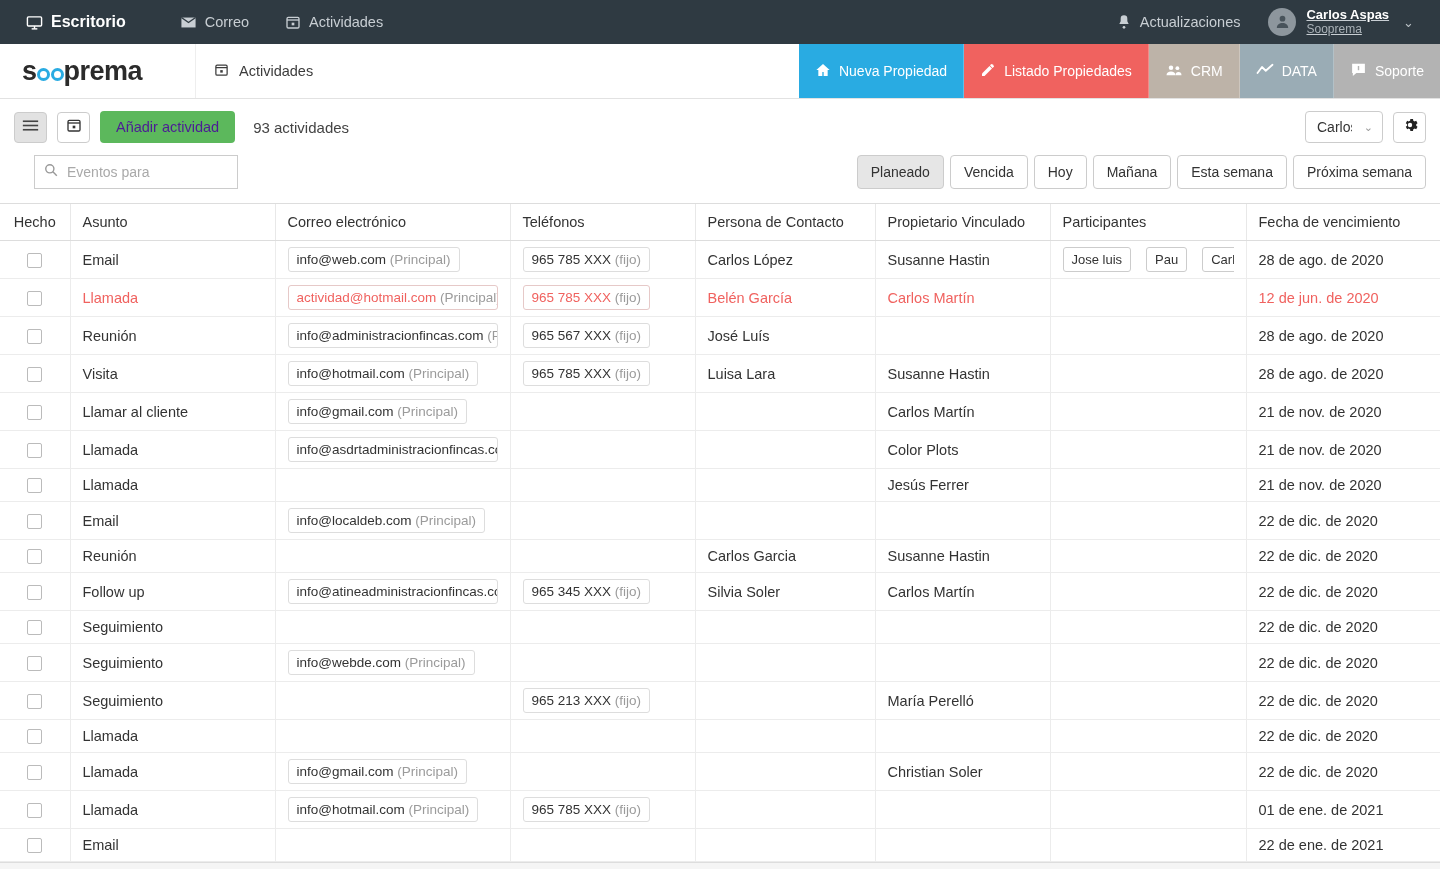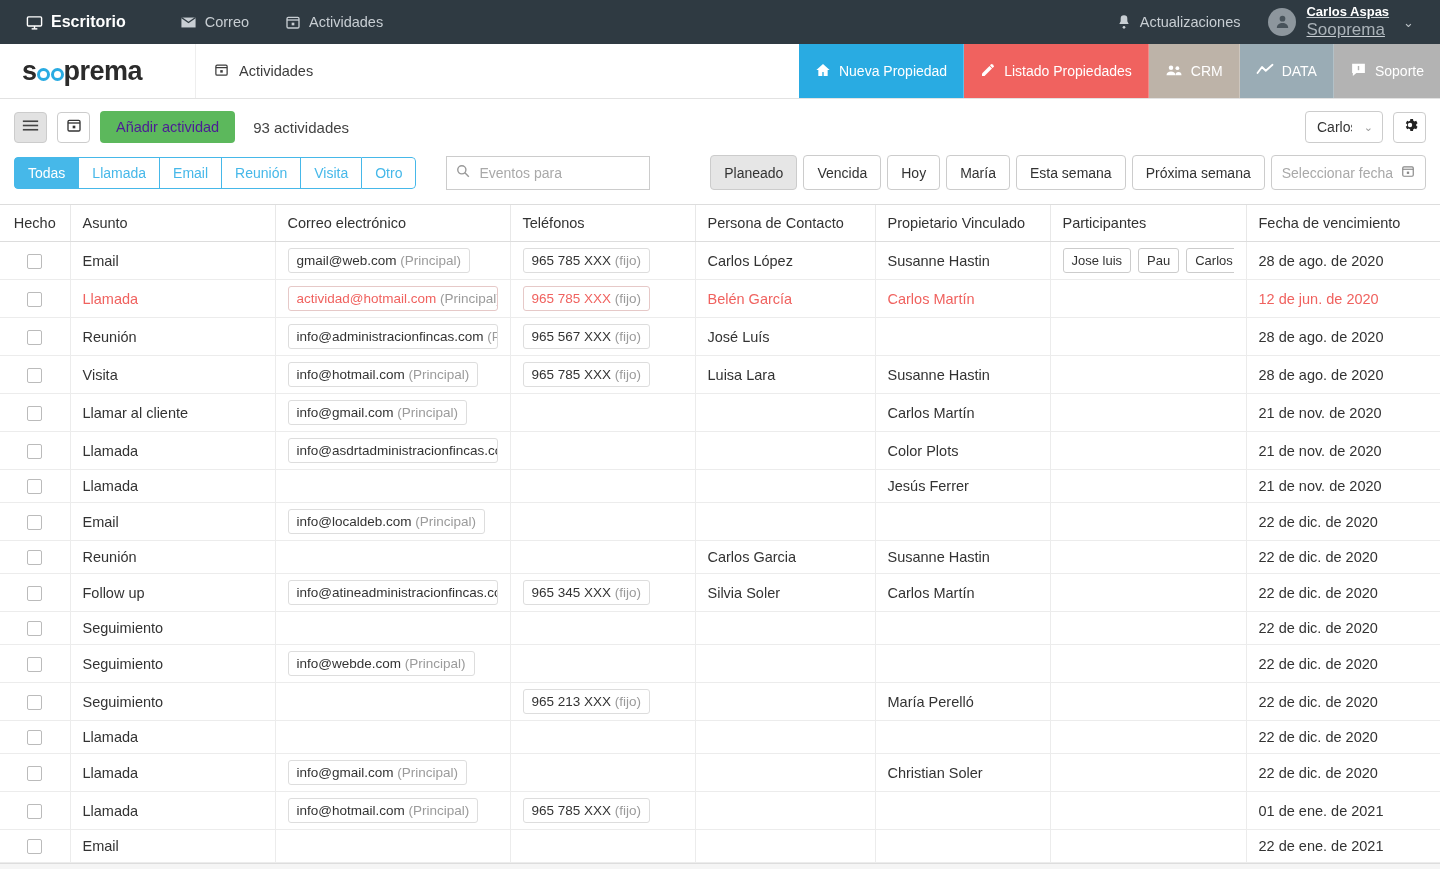--- a/index.html
+++ b/index.html
@@ -24,21 +24,21 @@
   .topbar-item .ico { display: inline-flex; align-items: center; }
   .topbar-spacer { flex: 1; }
   .topbar-right { display: flex; align-items: center; gap: 4px; }
   .user-chip { display: flex; align-items: center; gap: 10px; padding: 0 6px 0 14px; cursor: pointer; text-decoration: underline; }
   .avatar {
     width: 28px; height: 28px; border-radius: 50%; background: #8d969d;
     display: flex; align-items: center; justify-content: center; flex: none;
   }
   .user-meta { line-height: 1.15; }
   .user-name { color: #fff; font-size: 13px; font-weight: bold; }
-  .user-org  { color: #aab2b8; font-size: 17px; }
+  .user-org  { color: #aab2b8; font-size: 12px; }
   .caret-down { color: #b9c0c5; font-size: 13px; padding: 0 10px 0 4px; cursor: pointer; }
 
   
   .navbar { height: 55px; background: #ffffff; display: flex; align-items: stretch; border-bottom: 1px solid #e2e2e2; }
   .brand { width: 195px; display: flex; align-items: center; padding-left: 22px; }
   .logo { font-size: 27px; font-weight: bold; letter-spacing: -0.5px; color: #2b2b2b; display: flex; align-items: baseline; }
   .logo .oo { display: inline-flex; gap: 1px; transform: translateY(1px); }
   .logo .oo i {
     display: inline-block; width: 13px; height: 13px; border-radius: 50%;
     border: 3.5px solid #29abe2; background: transparent;
@@ -127,21 +127,21 @@
     background: #fff; display: inline-block; cursor: pointer; vertical-align: middle;
   }
   .col-hecho { width: 70px; text-align: center; }
   .pill {
     display: inline-block; border: 1px solid #ddd; border-radius: 3px;
     padding: 4px 8px; font-size: 13.5px; color: #333; background: #fff;
     max-width: 100%; overflow: hidden; text-overflow: clip; white-space: nowrap;
     vertical-align: middle;
   }
   .pill .muted { color: #9b9b9b; }
-  .tagwrap { display: flex; gap: 7px; overflow: hidden; }
+  .tagwrap { display: flex; gap: 15px; overflow: hidden; }
   .tag {
     border: 1px solid #ccc; border-radius: 3px; padding: 4px 8px; font-size: 13px;
     color: #333; background: #fff; white-space: nowrap; cursor: pointer;
   }
 
   
   .footer {
     height: 67px; background: #f5f5f5; border-top: 1px solid #ddd;
     display: flex; align-items: center; padding: 0 22px; gap: 14px;
   }
@@ -314,56 +314,38 @@
       <span>
         <svg width="16" height="16" viewBox="0 0 24 24" fill="#222">
             <path d="M12 8a4 4 0 100 8 4 4 0 000-8zm9.4 4a7.6 7.6 0 00-.1-1.2l2-1.6-2-3.4-2.4 1a7.5 7.5 0 00-2-1.2L16.5 3h-4l-.4 2.6a7.5 7.5 0 00-2 1.2l-2.4-1-2 3.4 2 1.6a7.6 7.6 0 000 2.4l-2 1.6 2 3.4 2.4-1a7.5 7.5 0 002 1.2l.4 2.6h4l.4-2.6a7.5 7.5 0 002-1.2l2.4 1 2-3.4-2-1.6c.07-.4.1-.8.1-1.2z"></path>
             <circle cx="12" cy="12" r="3.3" fill="#fff"></circle>
           </svg>
       </span>
     </div>
   </div>
 
   <div class="filterrow">
-    <div class="seg">
-      <button class="on">Todas</button>
-      <button>Llamada</button>
-      <button>Email</button>
-      <button>Reunión</button>
-      <button>Visita</button>
-      <button>Otro</button>
-    </div>
 
     <div class="searchbox">
       <span class="mag">
         <svg width="14" height="14" viewBox="0 0 24 24" fill="none" stroke="#999" stroke-width="2.4">
             <circle cx="10" cy="10" r="7"></circle>
             <line x1="15.2" y1="15.2" x2="22" y2="22"></line>
           </svg>
       </span>
       <input type="text" placeholder="Eventos para" style="">
     </div>
 
     <div class="datefilters">
       <button class="on">Planeado</button>
       <button>Vencida</button>
       <button>Hoy</button>
-      <button>María</button>
+      <button>Mañana</button>
       <button>Esta semana</button>
       <button>Próxima semana</button>
-      <div class="datepick">
-        <span>Seleccionar fecha</span>
-        <span>
-          <svg width="14" height="14" viewBox="0 0 24 24" fill="none" stroke="#888" stroke-width="2">
-              <rect x="3" y="5" width="18" height="16" rx="2"></rect>
-              <line x1="3" y1="9" x2="21" y2="9"></line>
-              <rect x="10" y="13" width="4" height="4" fill="#888" stroke="none"></rect>
-            </svg>
-        </span>
-      </div>
     </div>
   </div>
 
   <div class="tablewrap">
     <table>
       <colgroup>
         <col style="width:70px">
           <col style="width:205px">
           <col style="width:235px">
           <col style="width:185px">
@@ -381,21 +363,21 @@
           <th>Persona de Contacto</th>
           <th>Propietario Vinculado</th>
           <th>Participantes</th>
           <th>Fecha de vencimiento</th>
         </tr>
       </thead>
       <tbody id="tbody">
           <tr>
             <td class="col-hecho"><span class="cb"></span></td>
             <td>Email</td>
-            <td><span class="pill"><span>gmail@web.com</span> <span class="muted">(Principal)</span></span></td>
+            <td><span class="pill"><span>info@web.com</span> <span class="muted">(Principal)</span></span></td>
             <td><span class="pill"><span>965 785 XXX</span> <span class="muted">(fijo)</span></span></td>
             <td>Carlos López</td>
             <td>Susanne Hastin</td>
             <td>
               <div class="tagwrap">
                 <span class="tag">Jose luis</span>
                 <span class="tag">Pau</span>
                 <span class="tag">Carlos Aspa</span>
               </div>
             </td>

